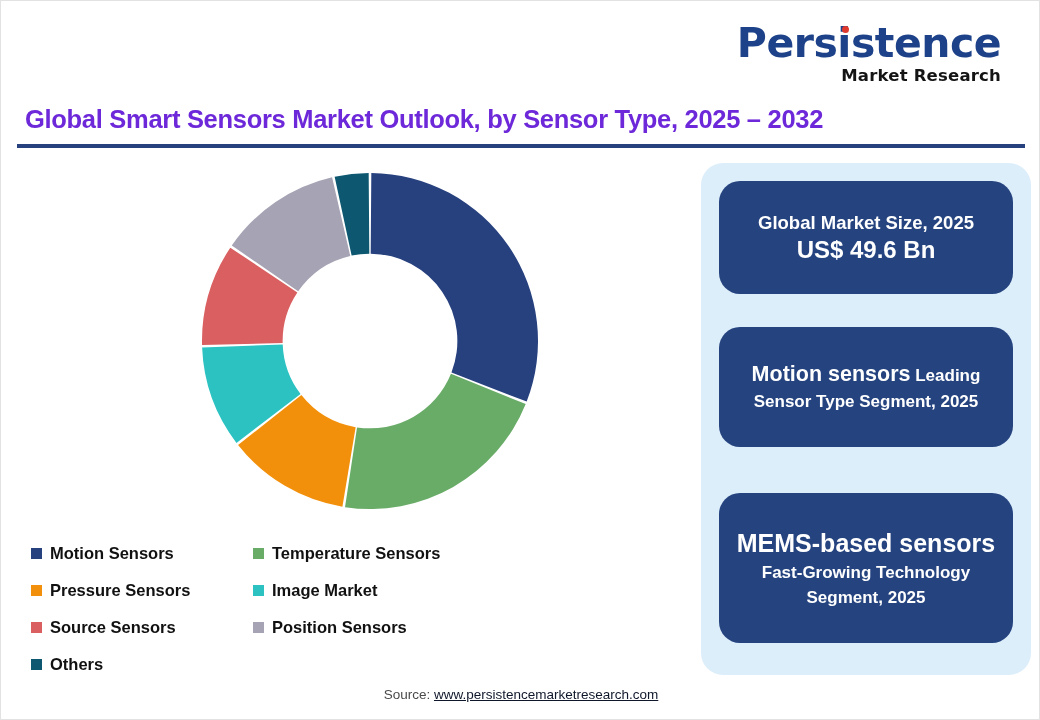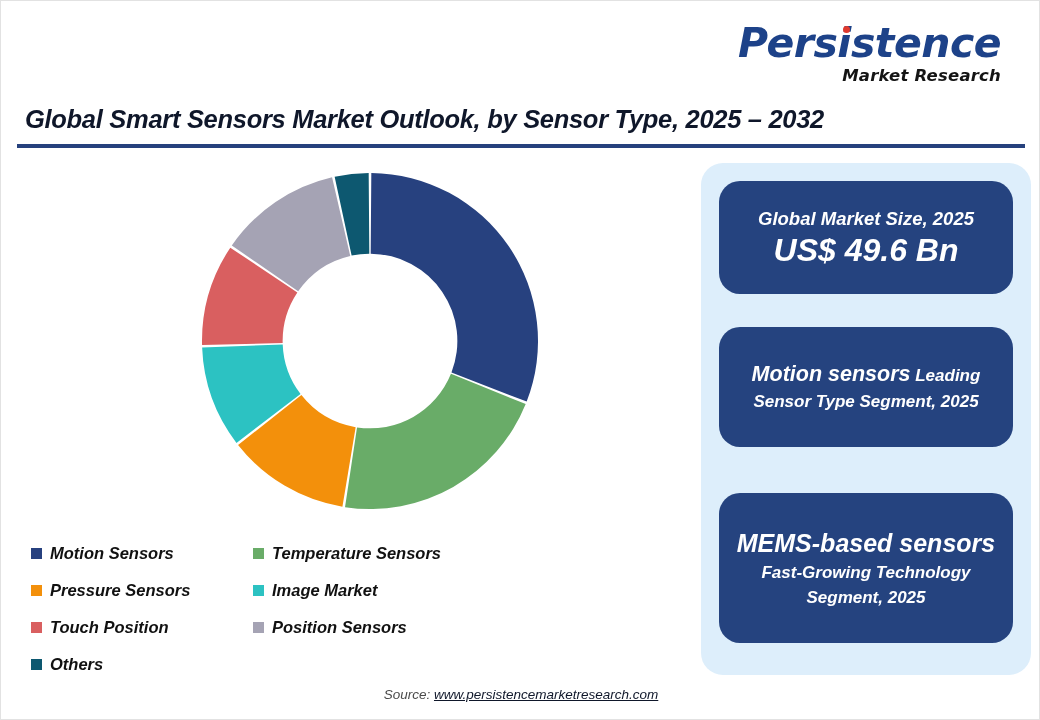--- a/index.html
+++ b/index.html
@@ -13,21 +13,20 @@
     font-family: "Liberation Sans", sans-serif;
     overflow: hidden;
   }
   #page {
     position: relative;
     width: 1040px;
     height: 720px;
     background: #ffffff;
     box-sizing: border-box;
     border: 1px solid #e2e2e2;
-    font-style: italic;
   }
 
   
   #logo {
     position: absolute;
     top: 22px;
     right: 38px;
     text-align: right;
     line-height: 1;
   }
@@ -59,21 +58,21 @@
     text-align: right;
   }
 
   
   #title {
     position: absolute;
     top: 104px;
     left: 24px;
     font-size: 25.5px;
     font-weight: 700;
-    color: #0f172a;
+    color: #6d28d9;
     letter-spacing: -0.3px;
     white-space: nowrap;
   }
   #title-rule {
     position: absolute;
     top: 143px;
     left: 16px;
     width: 1008px;
     height: 4px;
     background: #26417d;
@@ -153,21 +152,21 @@
   #card-1 { top: 18px;  height: 113px; }
   #card-2 { top: 164px; height: 120px; }
   #card-3 { top: 330px; height: 150px; }
 
   .card-line-small {
     font-size: 18.5px;
     font-weight: 700;
     line-height: 1.25;
   }
   .card-line-big {
-    font-size: 32px;
+    font-size: 24px;
     font-weight: 700;
     line-height: 1.15;
     margin-top: 2px;
   }
   .card-mixed {
     font-size: 17px;
     font-weight: 700;
     line-height: 1.45;
   }
   .card-mixed .emph {
@@ -239,21 +238,21 @@
       <div class="legend-item">
         <span class="legend-swatch" style="background: rgb(243, 144, 11);"></span>
         <span class="legend-label">Pressure Sensors</span>
       </div>
       <div class="legend-item">
         <span class="legend-swatch" style="background: rgb(44, 194, 194);"></span>
         <span class="legend-label">Image Market</span>
       </div>
       <div class="legend-item">
         <span class="legend-swatch" style="background: rgb(217, 95, 96);"></span>
-        <span class="legend-label">Touch Position</span>
+        <span class="legend-label">Source Sensors</span>
       </div>
       <div class="legend-item">
         <span class="legend-swatch" style="background: rgb(165, 163, 180);"></span>
         <span class="legend-label">Position Sensors</span>
       </div>
       <div class="legend-item">
         <span class="legend-swatch" style="background: rgb(13, 88, 112);"></span>
         <span class="legend-label">Others</span>
       </div>
     </div>

